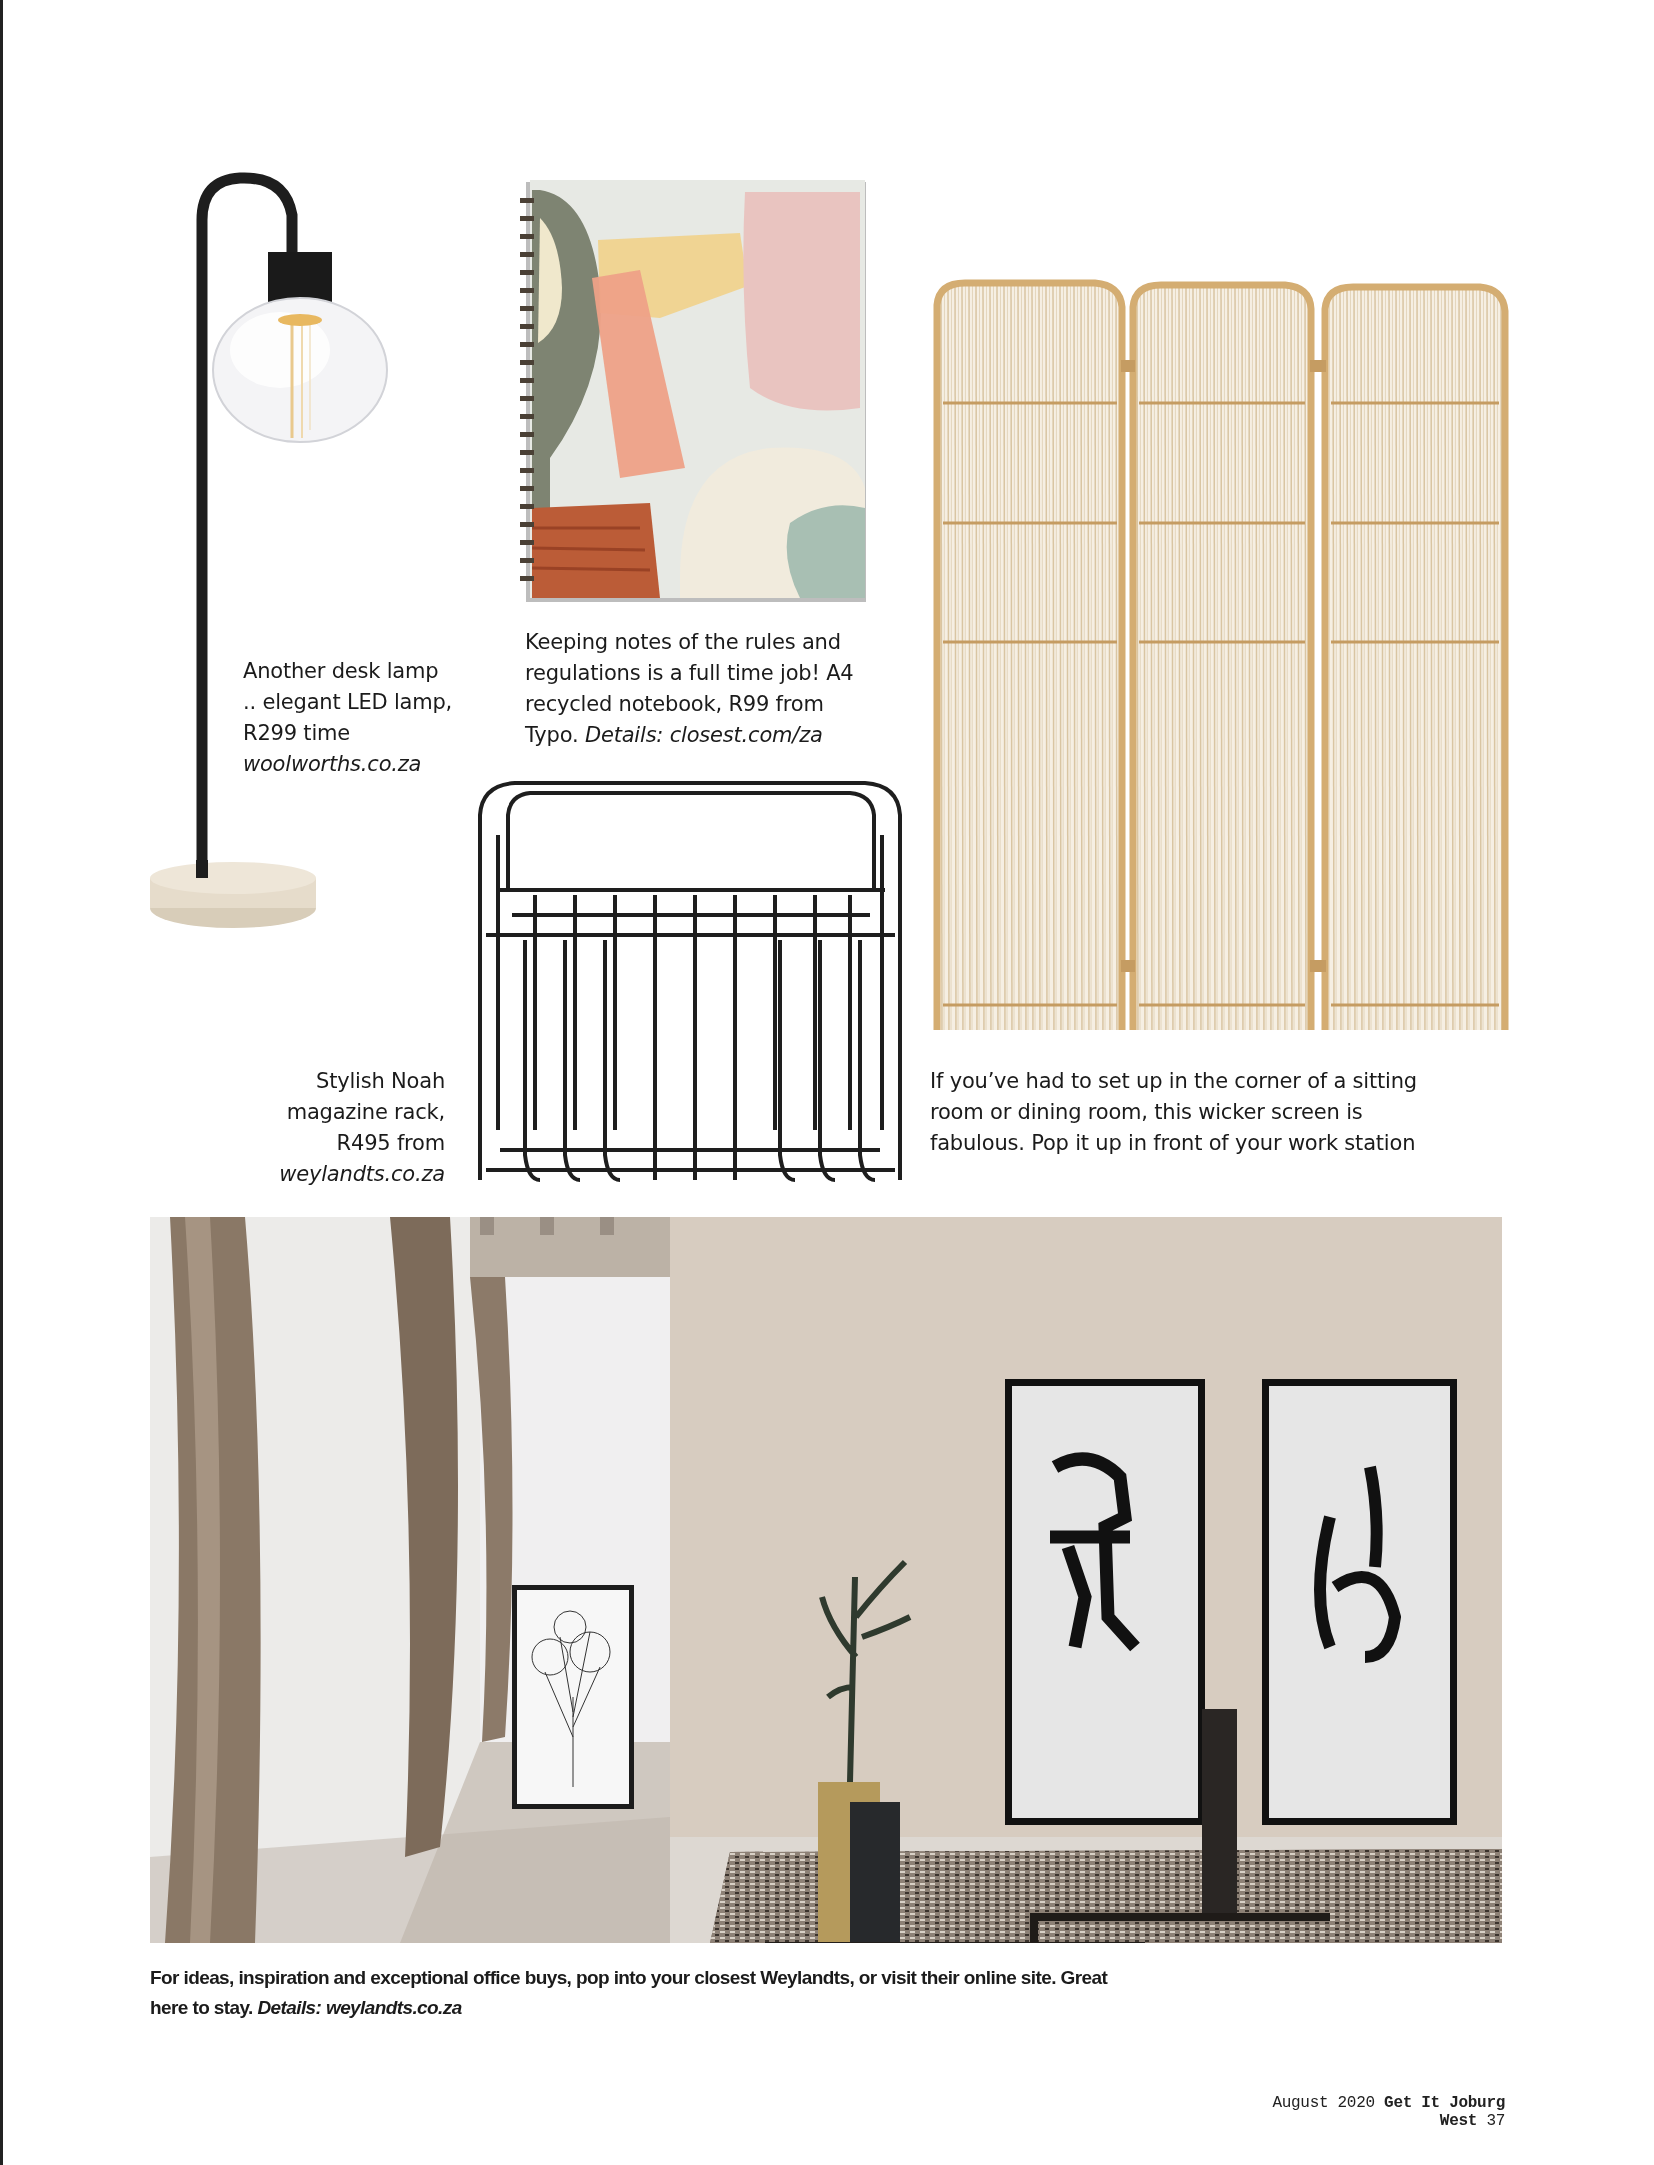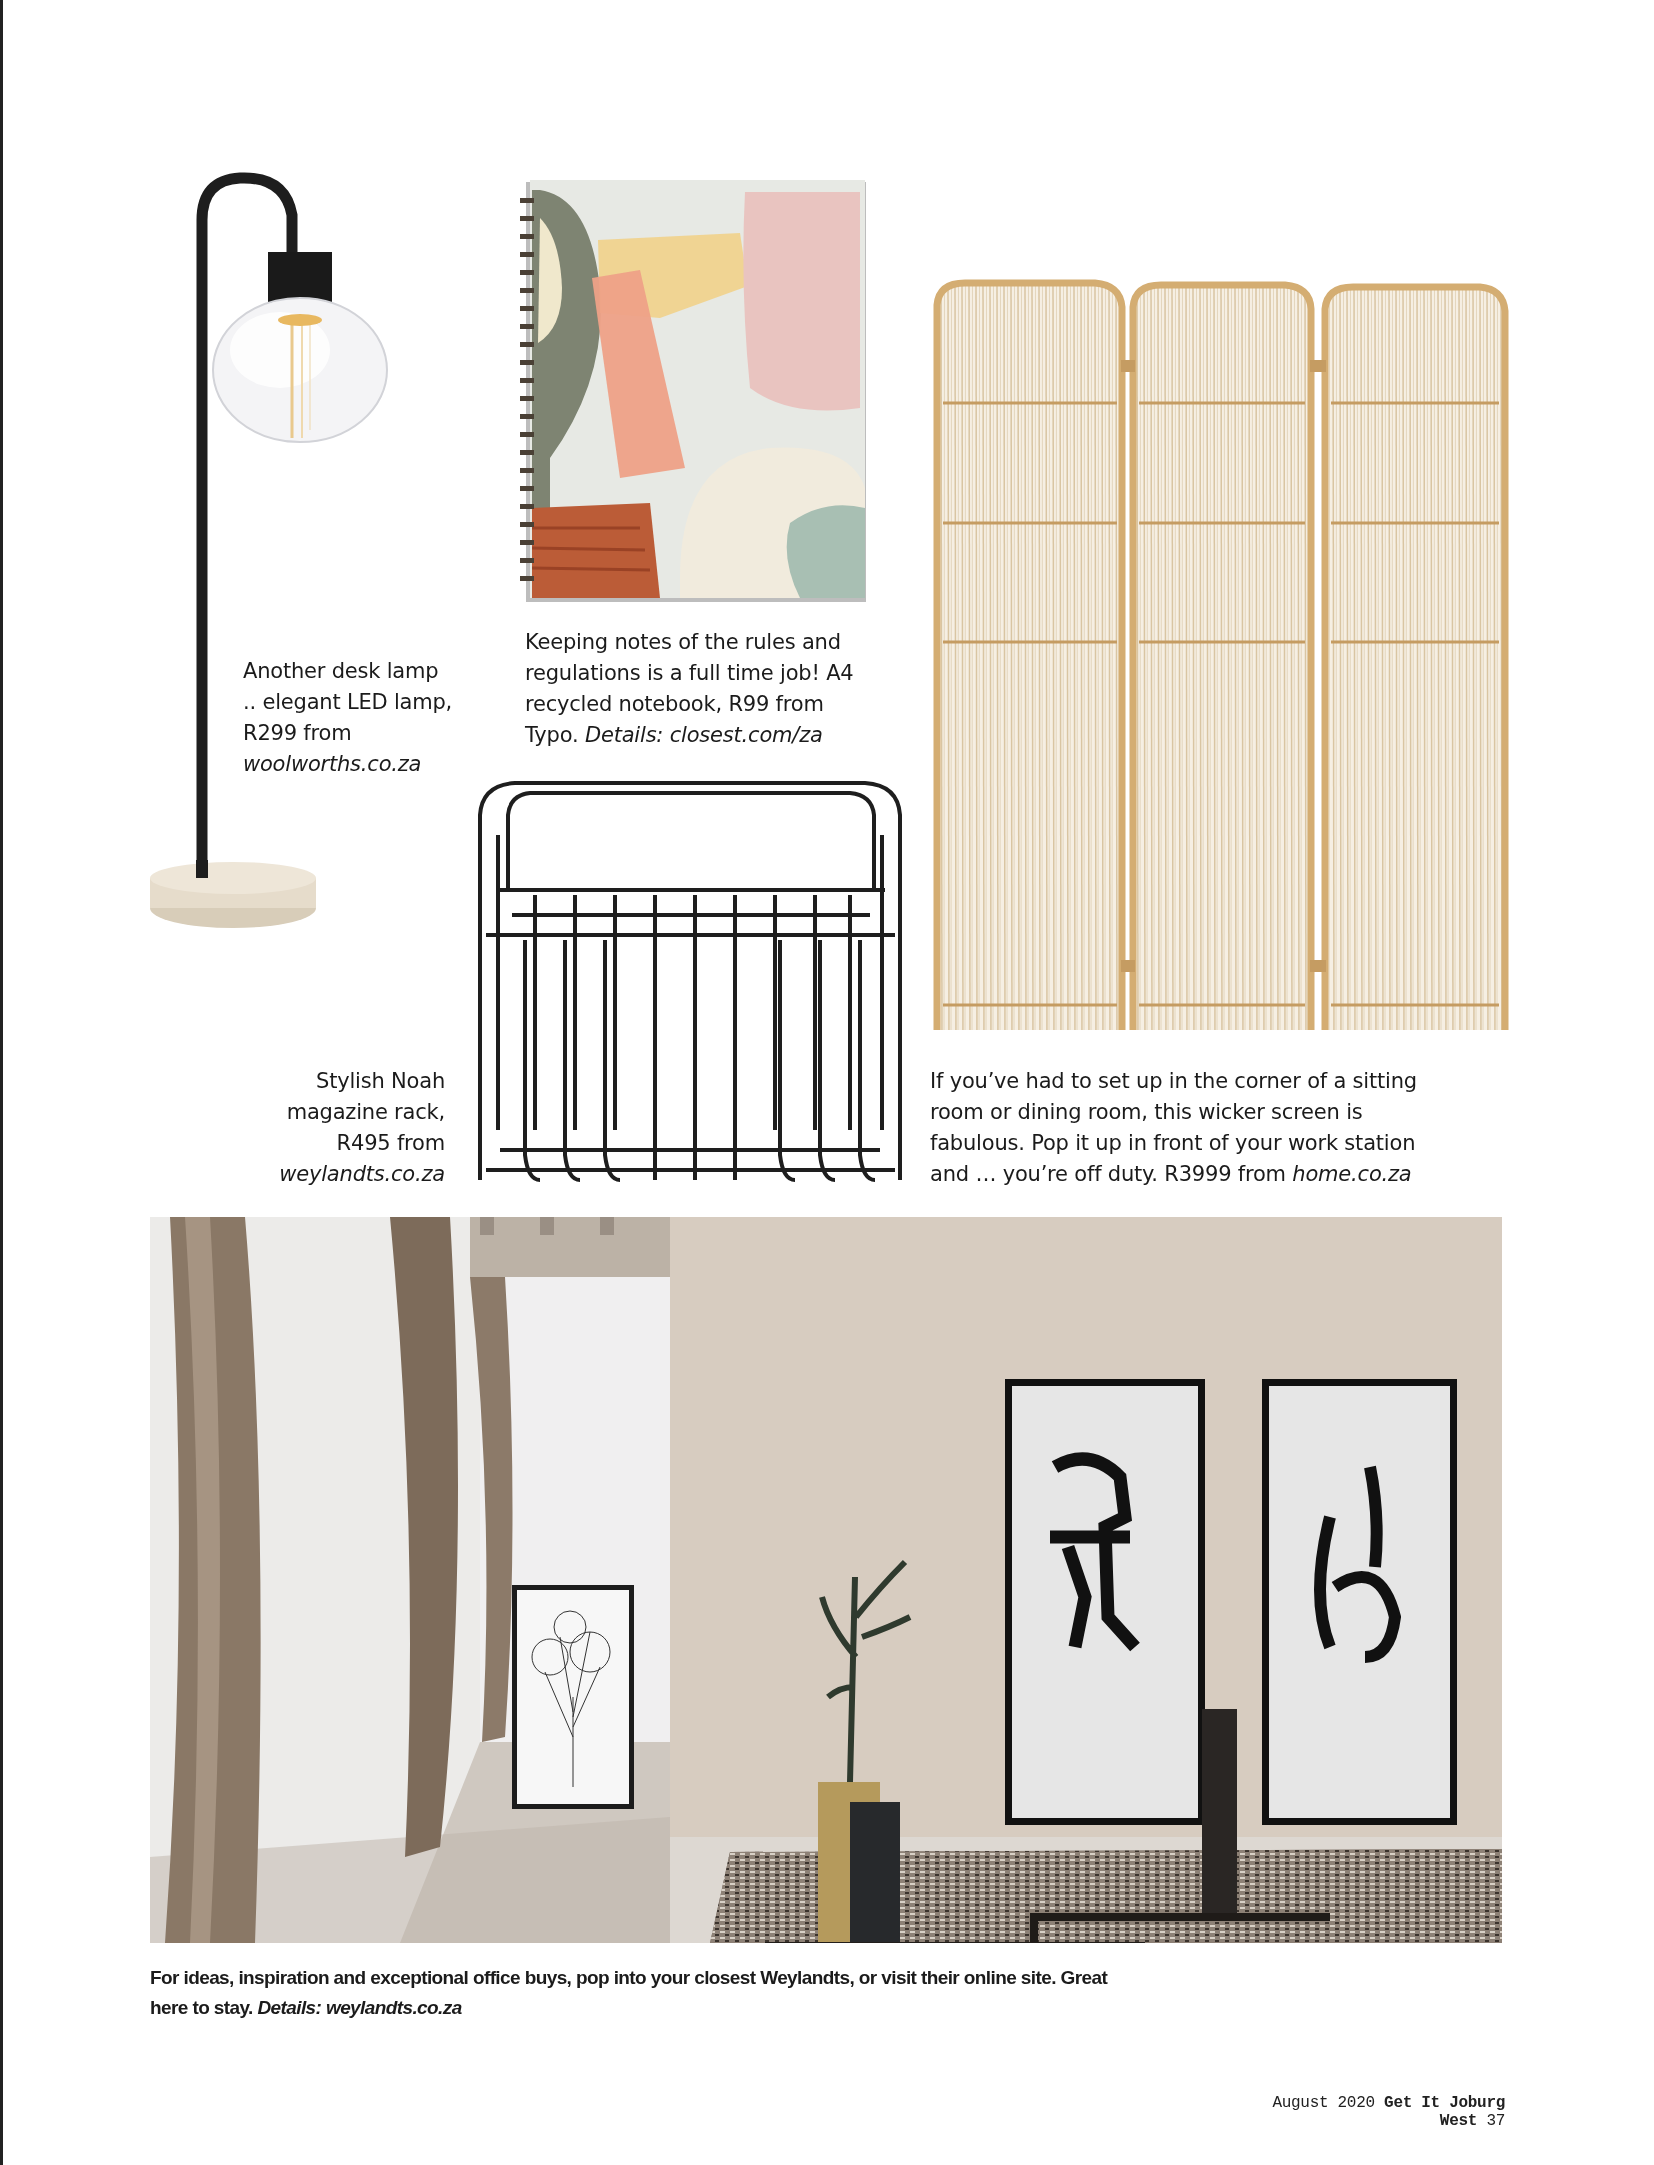--- a/index.html
+++ b/index.html
@@ -44,21 +44,21 @@
     <ellipse cx="93" cy="748" rx="83" ry="20" fill="#d8cdb9"></ellipse>
     <rect x="10" y="718" width="166" height="30" fill="#e6dccb"></rect>
     <ellipse cx="93" cy="718" rx="83" ry="16" fill="#eee6d8"></ellipse>
     <rect x="56" y="700" width="12" height="18" fill="#1e1e1e"></rect>
   </svg>
 </div>
 
 <div class="abs caption" style="left:243px;top:656px;width:240px;">
   <div>Another desk lamp</div>
   <div>.. elegant LED lamp,</div>
-  <div>R299 from</div>
+  <div>R299 time</div>
   <div class="it">woolworths.co.za</div>
 </div>
 
 <div class="abs" style="left:520px;top:178px;width:350px;height:425px;">
   <svg width="350" height="425" viewBox="0 0 350 425">
     <rect x="6" y="4" width="340" height="420" fill="#bdbdbd"></rect>
     <rect x="10" y="2" width="335" height="418" fill="#e7e9e4"></rect>
 
     <path d="M20 12 Q70 20 80 110 Q88 200 30 280 L30 330 L12 330 L12 12 Z" fill="#7e8472"></path>
     <path d="M20 40 Q40 60 42 110 Q42 150 18 165 Z" fill="#f0e8cc"></path>
@@ -190,24 +190,20 @@
     <rect x="385" y="85" width="16" height="12" fill="#c59c62"></rect>
     <rect x="196" y="685" width="14" height="12" fill="#c59c62"></rect>
     <rect x="385" y="685" width="16" height="12" fill="#c59c62"></rect>
   </svg>
 </div>
 
 <div class="abs caption" style="left:930px;top:1066px;width:580px;">
   <div>If you’ve had to set up in the corner of a sitting</div>
   <div>room or dining room, this wicker screen is</div>
   <div>fabulous. Pop it up in front of your work station</div>
-  <div>
-    <span>and … you’re off duty. R3999 from</span>
-    <span class="it">home.co.za</span>
-  </div>
 </div>
 
 <div class="abs" style="left:150px;top:1217px;width:1352px;height:726px;overflow:hidden;">
   <svg width="1352" height="726" viewBox="0 0 1352 726">
 
     <rect x="0" y="0" width="520" height="726" fill="#ecebe9"></rect>
 
     <rect x="320" y="0" width="200" height="60" fill="#bcb2a6"></rect>
     <rect x="330" y="0" width="14" height="18" fill="#9a8f84"></rect>
     <rect x="390" y="0" width="14" height="18" fill="#9a8f84"></rect>

